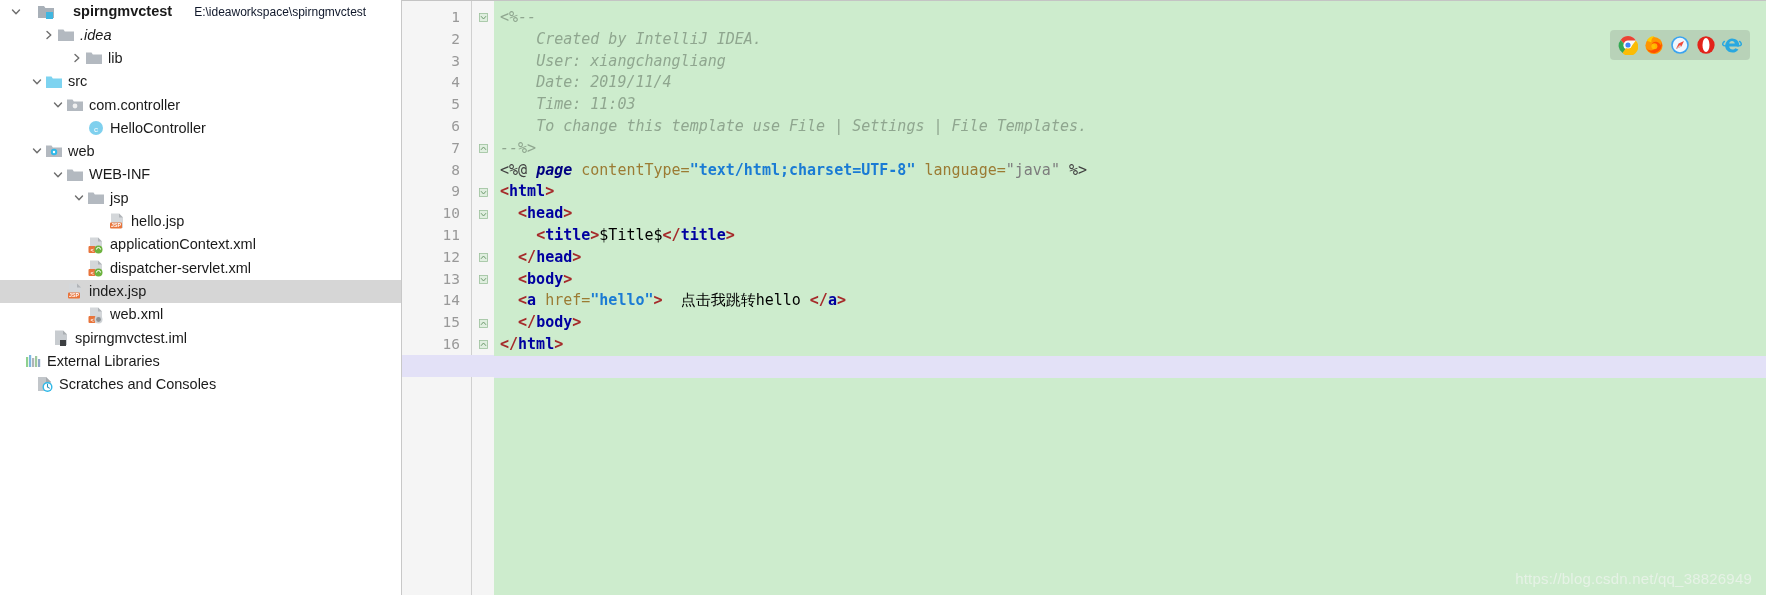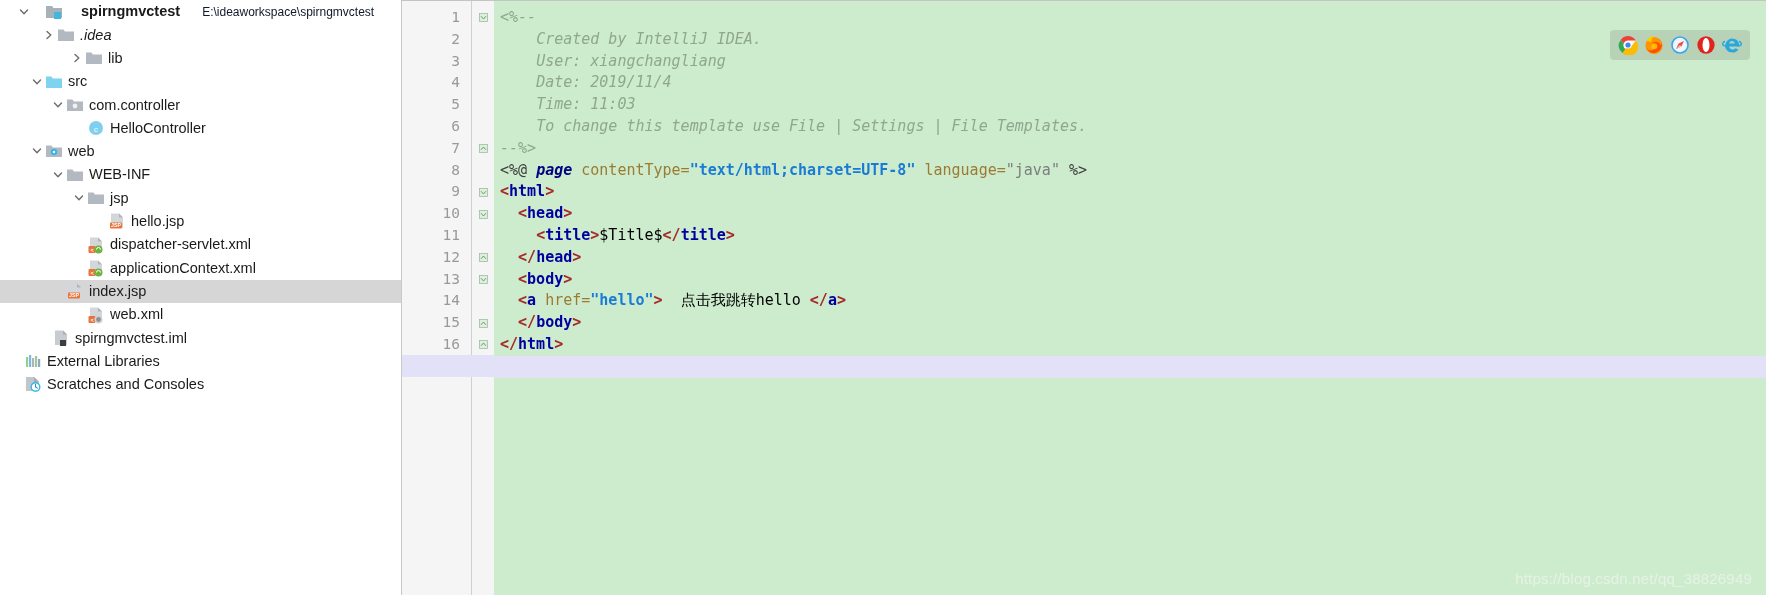--- a/index.html
+++ b/index.html
@@ -182,21 +182,21 @@
     user-select: none;
   }
 </style>
 </head>
 <body>
 
 <div id="app">
 
   <div id="project-panel">
     <div id="tree-container">
-        <div class="tree-row" style="padding-left: 16px; gap: 13px;">
+        <div class="tree-row" style="padding-left: 8px; gap: 13px;">
           <span class="arrow">
             <svg width="10" height="10" viewBox="0 0 10 10">
               <path d="M1.5 3L5 6.8 8.5 3" stroke="#6e6e6e" stroke-width="1.4" fill="none" stroke-linecap="round" stroke-linejoin="round"></path>
             </svg>
           </span>
           <span class="ico">
             <svg width="18" height="18" viewBox="0 0 18 18" xmlns="http://www.w3.org/2000/svg">
               <path d="M1 3h6l1.4 2H17v10H1z" fill="#a8b0b8"></path>
               <rect x="9" y="9" width="7" height="7" fill="#40b6e0"></rect>
             </svg>
@@ -325,35 +325,35 @@
           <span class="ico">
             <svg width="18" height="18" viewBox="0 0 18 18" xmlns="http://www.w3.org/2000/svg">
               <path d="M3 1.5h8l4 4V16H3z" fill="#d4d7da"></path>
               <path d="M11 1.5l4 4h-4z" fill="#b0b4b8"></path>
               <rect x="1.5" y="10" width="7" height="7" rx="1" fill="#e8743b"></rect>
               <text x="5" y="15.6" font-size="5.5" font-weight="bold" font-family="Liberation Sans, sans-serif" text-anchor="middle" fill="#ffffff">&lt;</text>
               <circle cx="11.5" cy="13.5" r="4" fill="#6db33f"></circle>
               <path d="M9.5 13.5a2 2 0 0 1 4 0" stroke="#ffffff" stroke-width="1" fill="none"></path>
             </svg>
           </span>
-          <span class="label">dispatcher-servlet.xml</span>
+          <span class="label">applicationContext.xml</span>
         </div>
         <div class="tree-row" style="padding-left: 71px;">
           <span class="arrow blank"></span>
           <span class="ico">
             <svg width="18" height="18" viewBox="0 0 18 18" xmlns="http://www.w3.org/2000/svg">
               <path d="M3 1.5h8l4 4V16H3z" fill="#d4d7da"></path>
               <path d="M11 1.5l4 4h-4z" fill="#b0b4b8"></path>
               <rect x="1.5" y="10" width="7" height="7" rx="1" fill="#e8743b"></rect>
               <text x="5" y="15.6" font-size="5.5" font-weight="bold" font-family="Liberation Sans, sans-serif" text-anchor="middle" fill="#ffffff">&lt;</text>
               <circle cx="11.5" cy="13.5" r="4" fill="#6db33f"></circle>
               <path d="M9.5 13.5a2 2 0 0 1 4 0" stroke="#ffffff" stroke-width="1" fill="none"></path>
             </svg>
           </span>
-          <span class="label">applicationContext.xml</span>
+          <span class="label">dispatcher-servlet.xml</span>
         </div>
         <div class="tree-row selected" style="padding-left: 50px;">
           <span class="arrow blank"></span>
           <span class="ico">
             <svg width="18" height="18" viewBox="0 0 18 18" xmlns="http://www.w3.org/2000/svg">
               <path d="M3 1.5h8l4 4V16H3z" fill="#d4d7da"></path>
               <path d="M11 1.5l4 4h-4z" fill="#b0b4b8"></path>
               <rect x="2" y="10.5" width="12" height="6" rx="1" fill="#e8743b"></rect>
               <text x="8" y="15.3" font-size="5.2" font-weight="bold" font-family="Liberation Sans, sans-serif" text-anchor="middle" fill="#ffffff">JSP</text>
             </svg>
@@ -391,21 +391,21 @@
             <svg width="18" height="18" viewBox="0 0 18 18" xmlns="http://www.w3.org/2000/svg">
               <rect x="2" y="5" width="2.2" height="10" fill="#8fd18f"></rect>
               <rect x="5" y="3" width="2.2" height="12" fill="#7fb8e0"></rect>
               <rect x="8" y="6" width="2.2" height="9" fill="#b0b4b8"></rect>
               <rect x="11" y="4" width="2.2" height="11" fill="#9ec99e"></rect>
               <rect x="14" y="7" width="2.2" height="8" fill="#8fa8c8"></rect>
             </svg>
           </span>
           <span class="label">External Libraries</span>
         </div>
-        <div class="tree-row" style="padding-left: 8px;">
+        <div class="tree-row" style="padding-left: 20px;">
           <span class="arrow blank"></span>
           <span class="ico">
             <svg width="18" height="18" viewBox="0 0 18 18" xmlns="http://www.w3.org/2000/svg">
               <path d="M2 2h8l5 5v9H2z" fill="#c2c6ca"></path>
               <path d="M10 2l5 5h-5z" fill="#a6aaae"></path>
               <circle cx="11.5" cy="12" r="5" fill="#2fb8e8"></circle>
               <circle cx="11.5" cy="12" r="3.6" fill="#ffffff"></circle>
               <path d="M11.5 9.4v2.6l1.8 1.1" stroke="#2a8fb8" stroke-width="1.1" fill="none" stroke-linecap="round"></path>
             </svg>
           </span>

